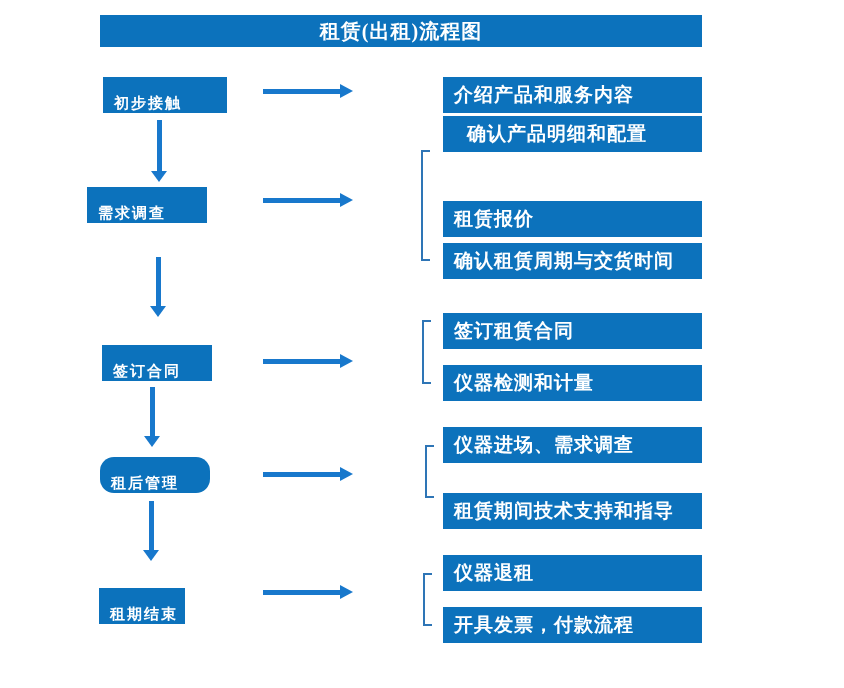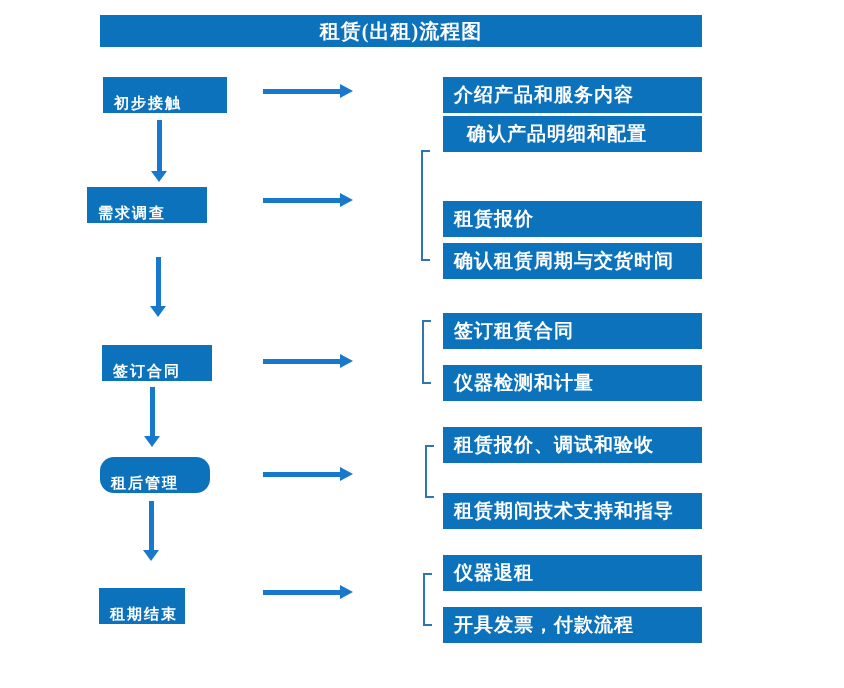--- a/index.html
+++ b/index.html
@@ -113,21 +113,21 @@
   </div>
 
   <div class="detailbox" style="top:313px;">
     <span>签订租赁合同</span>
   </div>
   <div class="detailbox" style="top:365px;text-align:right;">
     <span>仪器检测和计量</span>
   </div>
 
   <div class="detailbox" style="top:427px;">
-    <span>租赁报价、调试和验收</span>
+    <span>仪器进场、需求调查</span>
   </div>
   <div class="detailbox" style="top:493px;">
     <span>租赁期间技术支持和指导</span>
   </div>
 
   <div class="detailbox" style="top:555px;">
     <span>仪器退租</span>
   </div>
   <div class="detailbox" style="top:607px;">
     <span>开具发票，付款流程</span>

